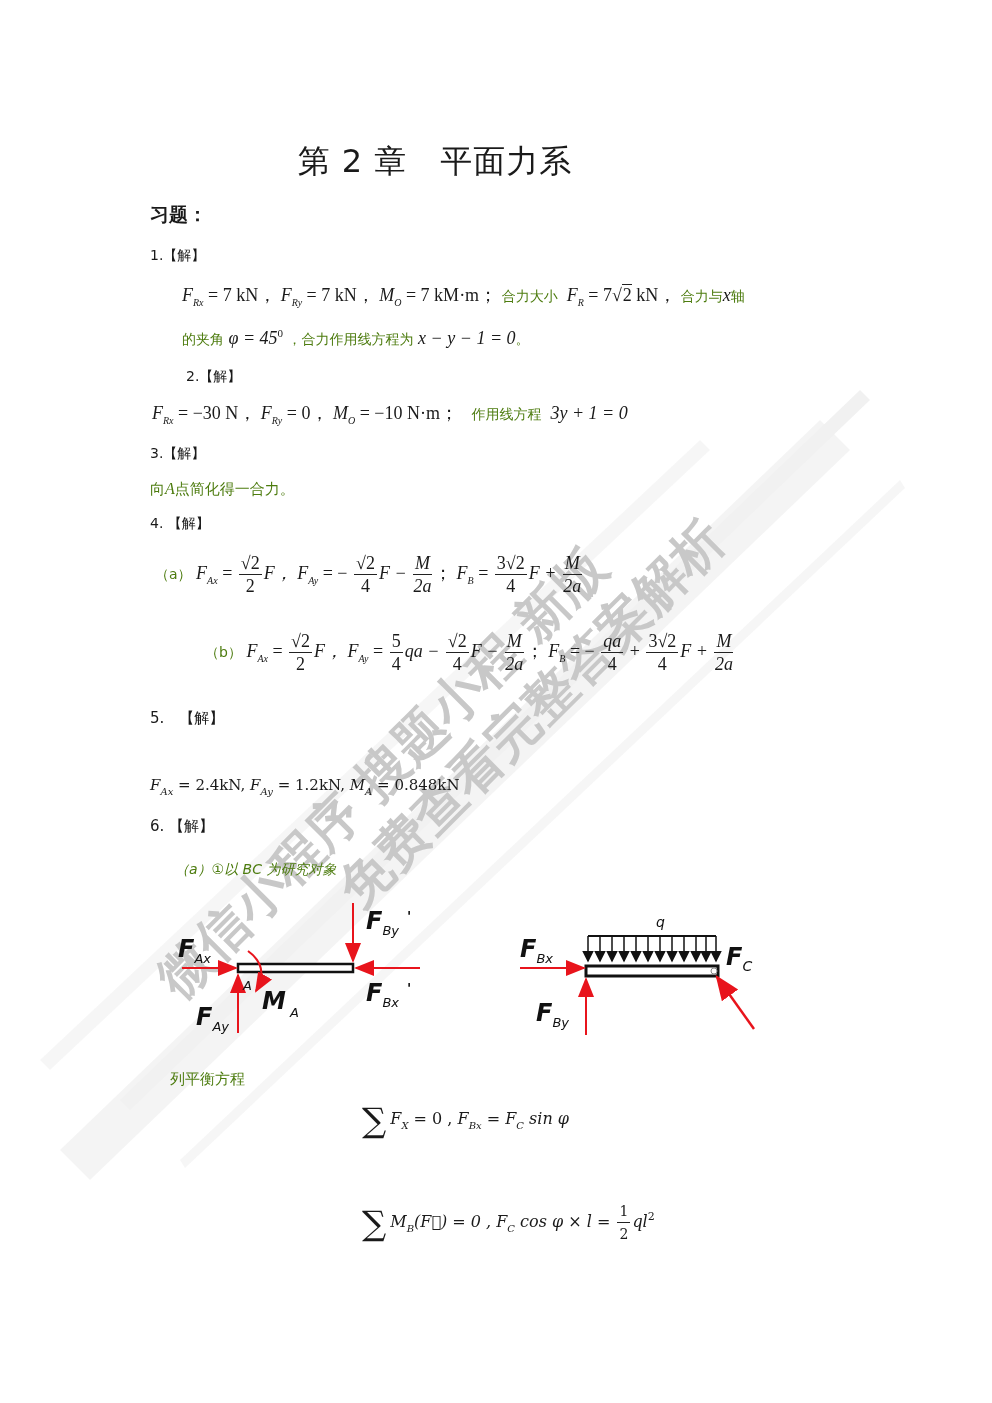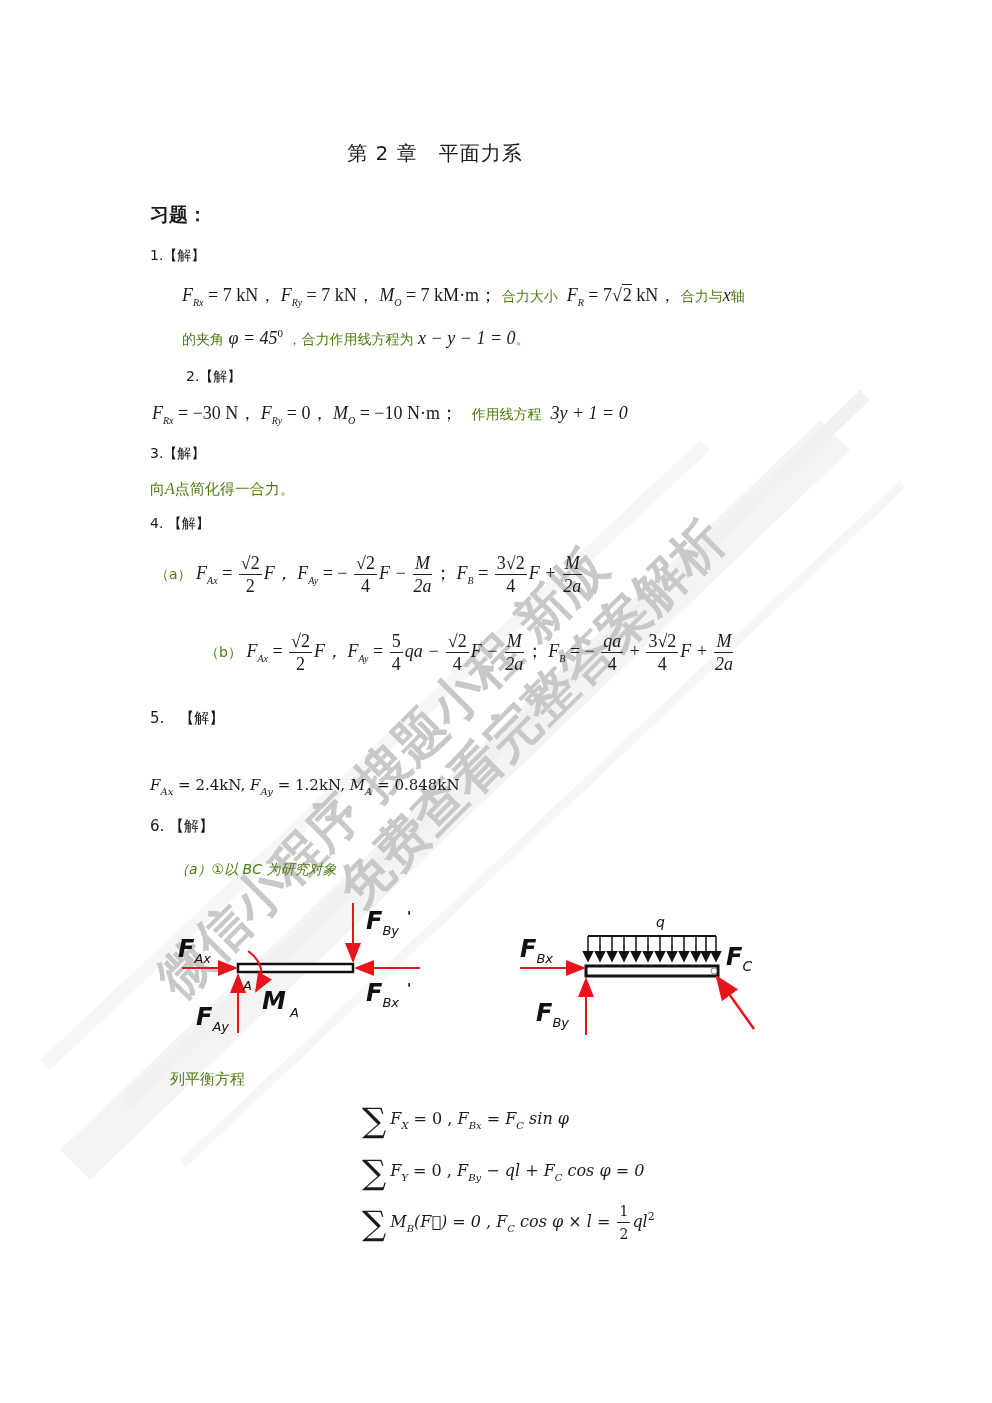--- a/index.html
+++ b/index.html
@@ -1,20 +1,20 @@
 <!DOCTYPE html>
 <html><head>
 <meta charset="utf-8">
 <style>
   html, body { margin: 0; padding: 0; background: #ffffff; }
   body { width: 992px; height: 1403px; position: relative; overflow: hidden;
          font-family: "DejaVu Serif", "Liberation Serif", serif; color: #1a1a1a; }
   .page { position: absolute; left: 0; top: 0; width: 992px; height: 1403px; }
   .abs { position: absolute; white-space: nowrap; }
-  .title { left: 0; width: 870px; text-align: center; top: 140px; font-family: "DejaVu Sans", "Liberation Sans", sans-serif; font-size: 20px; letter-spacing: 1px; }
+  .title { left: 0; width: 870px; text-align: center; top: 140px; font-family: "DejaVu Sans", "Liberation Sans", sans-serif; font-size: 32px; letter-spacing: 1px; }
   .section { font-family: "DejaVu Sans", "Liberation Sans", sans-serif; font-weight: bold; font-size: 19px; }
   .qnum { font-family: "DejaVu Sans", "Liberation Sans", sans-serif; font-size: 14px; }
   .math { font-family: "Liberation Serif", "DejaVu Serif", serif; font-size: 18px; }
   .math i { font-style: italic; }
   .cn { font-family: "DejaVu Sans", "Liberation Sans", sans-serif; font-size: 14px; color: #4d7c0f; }
   sub.s { font-size: 10px; font-style: italic; vertical-align: -5px; }
   sup.p { font-size: 11px; vertical-align: 7px; }
   .frac { display: inline-block; vertical-align: middle; text-align: center; margin: 0 2px; }
   .frac .n { display: block; border-bottom: 1px solid #222; padding: 0 2px; line-height: 22px; }
   .frac .d { display: block; line-height: 22px; }
@@ -177,20 +177,17 @@
     <text x="10" y="52" font-family="Liberation Serif, serif" font-size="24" font-weight="bold" font-style="italic" fill="#111"><tspan>F</tspan><tspan dy="6" font-size="13" font-weight="normal">Bx</tspan></text>
     <text x="26" y="116" font-family="Liberation Serif, serif" font-size="24" font-weight="bold" font-style="italic" fill="#111"><tspan>F</tspan><tspan dy="6" font-size="13" font-weight="normal">By</tspan></text>
     <text x="216" y="60" font-family="Liberation Serif, serif" font-size="24" font-weight="bold" font-style="italic" fill="#111"><tspan>F</tspan><tspan dy="6" font-size="14" font-weight="normal">C</tspan></text>
   </svg>
 
   <div class="abs cn" style="left:170px; top:1070px; font-size:15px;">列平衡方程</div>
 
   <div class="abs eq" style="left:362px; top:1100px;">
     <span class="sigma">∑</span><span>F</span><sub class="s">X</sub><span class="up"> = 0 , </span><span>F</span><sub class="s">Bx</sub><span class="up"> = </span><span>F</span><sub class="s">C</sub><span> sin φ</span>
   </div>
-  <div class="abs eq" style="left:362px; top:1152px;">
-    <span class="sigma">∑</span><span>F</span><sub class="s">Y</sub><span class="up"> = 0 , </span><span>F</span><sub class="s">By</sub><span> − ql + </span><span>F</span><sub class="s">C</sub><span> cos φ = 0</span>
-  </div>
   <div class="abs eq" style="left:362px; top:1200px;">
     <span class="sigma">∑</span><span>M</span><sub class="s">B</sub><span>(F⃗) = 0 , </span><span>F</span><sub class="s">C</sub><span> cos φ × l = </span><span class="frac up" style="font-size:14px;"><span class="n">1</span><span class="d">2</span></span><span>ql</span><sup class="p up">2</sup>
   </div>
 
 </div>
 
 </body></html>

